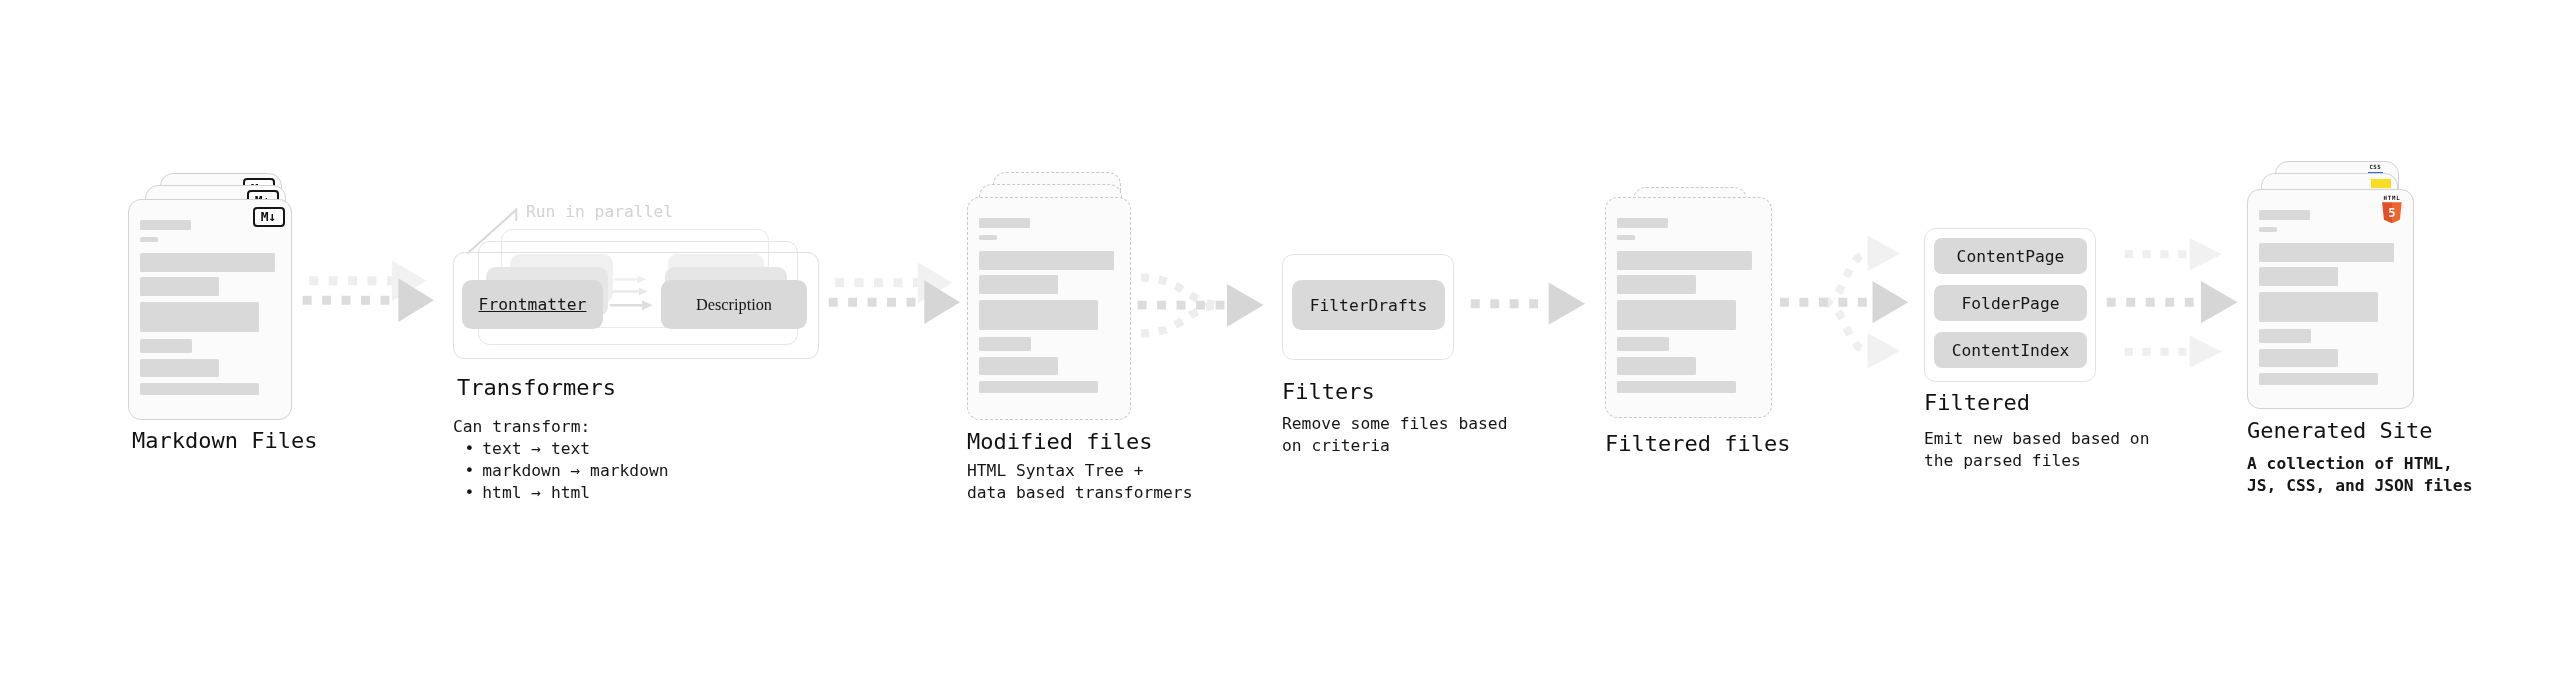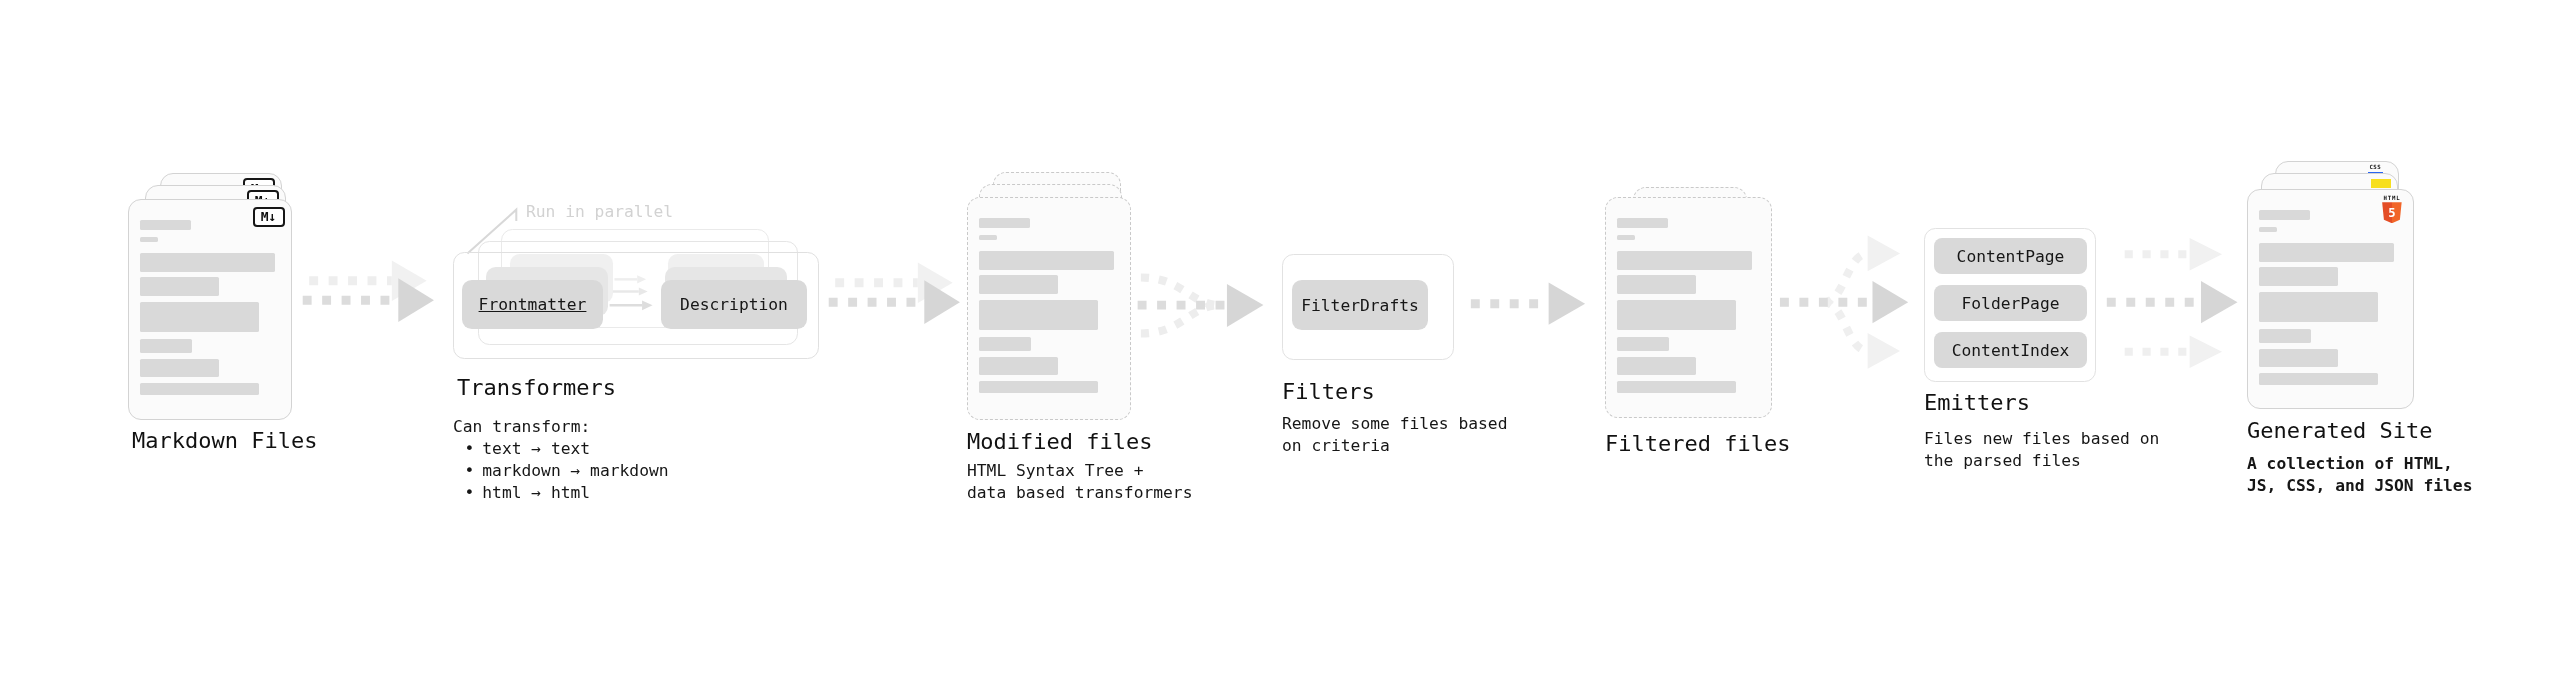--- a/index.html
+++ b/index.html
@@ -99,21 +99,21 @@
 
     <div class="chip ghost2" style="left:510px;top:254px;width:103px;height:49px;"></div>
     <div class="chip ghost1" style="left:486px;top:267px;width:122px;height:49px;"></div>
     <div class="chip ghost2" style="left:668px;top:254px;width:96px;height:49px;"></div>
     <div class="chip ghost1" style="left:665px;top:267px;width:122px;height:49px;"></div>
 
     <div class="outer-box" style="left:453px;top:252px;width:366px;height:107px;"></div>
     <div class="chip" style="left:462px;top:280px;width:141px;height:49px;text-decoration:underline;">
         <span>Frontmatter</span>
       </div>
-    <div class="chip" style="left:661px;top:280px;width:146px;height:49px;">
+    <div class="chip" style="left:661px;top:280px;width:146px;height:49px;font-family:Liberation Serif, serif;">
         <span>Description</span>
       </div>
 
     <svg class="abs" style="left:608px;top:271px;" width="47" height="41" viewBox="0 0 58 50">
       <line x1="8" y1="10" x2="36" y2="10" stroke="#eeeeee" stroke-width="3"></line>
         <polygon points="36,5 36,15 47,10" fill="#eeeeee"></polygon>
       <line x1="6" y1="25" x2="38" y2="25" stroke="#e8e8e8" stroke-width="3"></line>
         <polygon points="38,20 38,30 49,25" fill="#e8e8e8"></polygon>
       <line x1="2" y1="42" x2="42" y2="42" stroke="#dddddd" stroke-width="3"></line>
         <polygon points="42,36 42,48 55,42" fill="#dddddd"></polygon>
@@ -159,21 +159,21 @@
 
   <svg class="abs" style="left:1136px;top:271px;" width="138" height="69" viewBox="0 0 170 85">
     <path d="M 6,8 C 58,8 66,42 104,42" fill="none" stroke="#ededed" stroke-width="10" stroke-dasharray="10 12"></path>
     <path d="M 6,77 C 58,77 66,42 104,42" fill="none" stroke="#ededed" stroke-width="10" stroke-dasharray="10 12"></path>
     <line x1="2" y1="42" x2="112" y2="42" stroke="#dcdcdc" stroke-width="11" stroke-dasharray="11 13"></line>
     <polygon points="112,16 112,69 157,42" fill="#d6d6d6"></polygon>
   </svg>
 
   <div>
     <div class="panel" style="left:1282px;top:254px;width:172px;height:106px;"></div>
-    <div class="chip" style="left:1292px;top:280px;width:136px;height:50px;">
+    <div class="chip" style="left:1292px;top:280px;width:153px;height:50px;">
         <span>FilterDrafts</span>
       </div>
     <div class="title" style="left:1282px;top:379px;">Filters</div>
     <div class="desc" style="left:1282px;top:413px;">
       <div>Remove some files based</div>
       <div>on criteria</div>
     </div>
   </div>
 
   <svg class="abs" style="left:1469px;top:281px;" width="122" height="47" viewBox="0 0 150 58">
@@ -211,23 +211,23 @@
     <div class="panel" style="left:1924px;top:228px;width:172px;height:154px;"></div>
     <div class="chip" style="left:1934px;top:238px;width:153px;height:36px;border-radius:8.1px;">
         <span>ContentPage</span>
       </div>
     <div class="chip" style="left:1934px;top:285px;width:153px;height:36px;border-radius:8.1px;">
         <span>FolderPage</span>
       </div>
     <div class="chip" style="left:1934px;top:332px;width:153px;height:36px;border-radius:8.1px;">
         <span>ContentIndex</span>
       </div>
-    <div class="title" style="left:1924px;top:390px;">Emitters</div>
+    <div class="title" style="left:1924px;top:390px;">Filtered</div>
     <div class="desc" style="left:1924px;top:428px;">
-      <div>Files new files based on</div>
+      <div>Emit new based based on</div>
       <div>the parsed files</div>
     </div>
   </div>
 
   <svg class="abs" style="left:2105px;top:234px;" width="140" height="138" viewBox="0 0 172 170">
     <line x1="24" y1="25" x2="104" y2="25" stroke="#efefef" stroke-width="10" stroke-dasharray="10 12"></line>
     <polygon points="104,5 104,45 144,25" fill="#f1f1f1"></polygon>
     <line x1="2" y1="84" x2="118" y2="84" stroke="#dcdcdc" stroke-width="11" stroke-dasharray="11 13"></line>
     <polygon points="118,58 118,110 163,84" fill="#d6d6d6"></polygon>
     <line x1="24" y1="145" x2="104" y2="145" stroke="#efefef" stroke-width="10" stroke-dasharray="10 12"></line>

